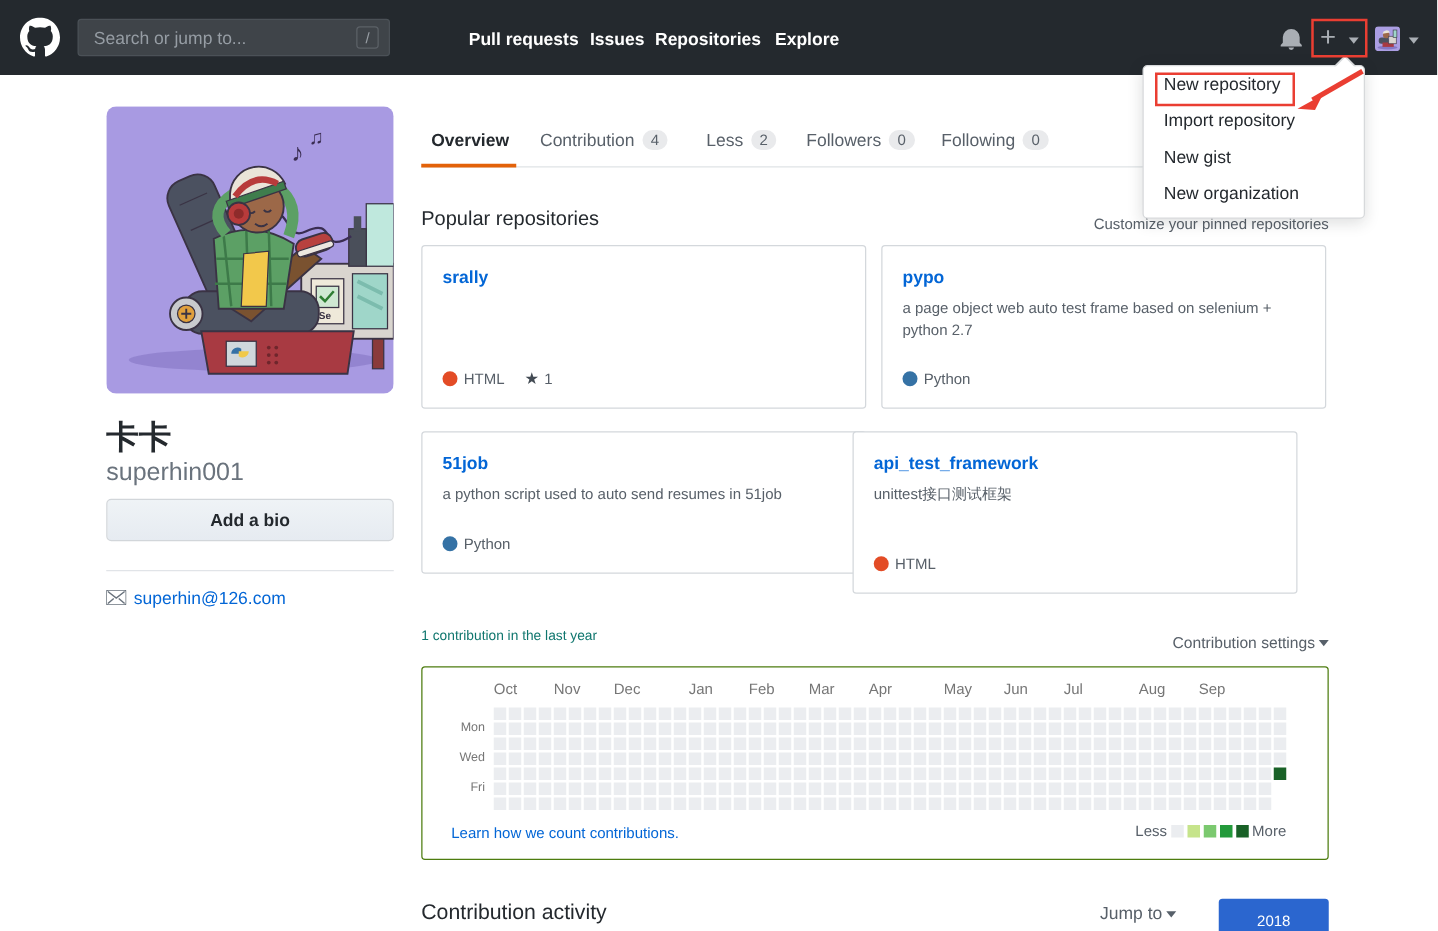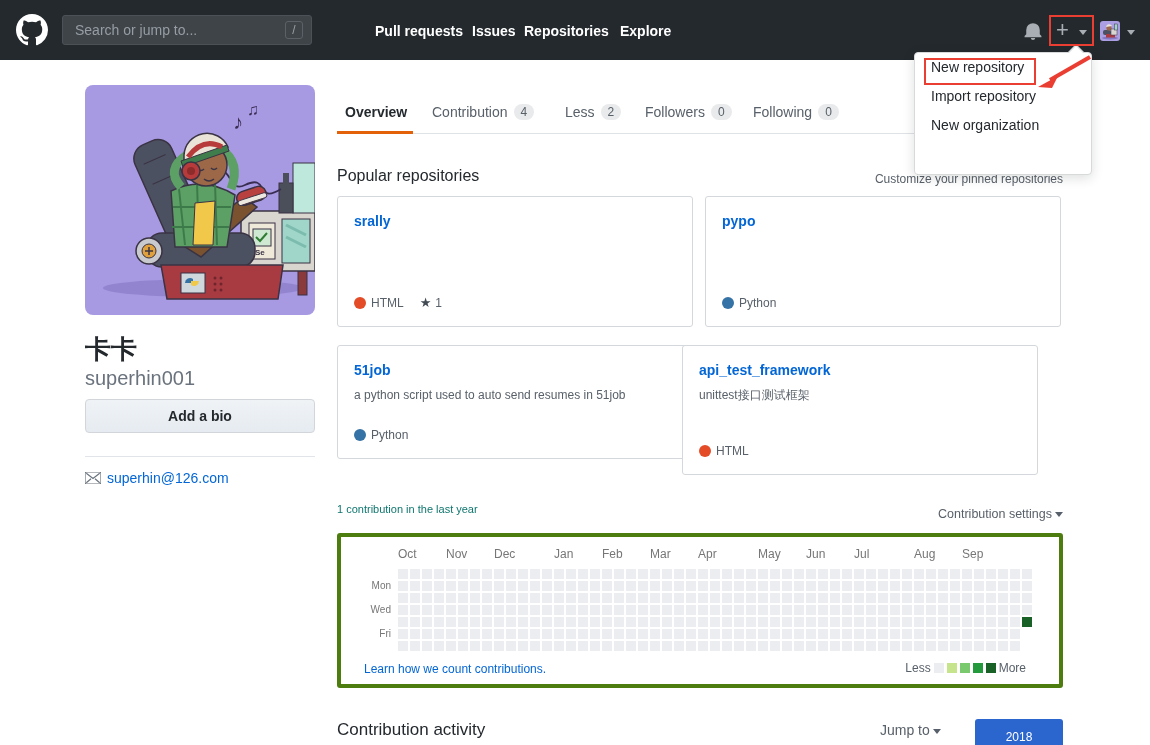--- a/index.html
+++ b/index.html
@@ -85,21 +85,21 @@
   .star-group { margin-left:16px; display:flex; align-items:center; gap:4px; cursor:pointer; }
   .star-glyph { font-size:13px; color:#424a53; }
 
   
   .contrib-heading { position:absolute; left:337px; top:503px; font-size:11px; color:#0f766e; }
   .contrib-settings { position:absolute; left:337px; top:507px; width:726px; text-align:right;
     font-size:12.5px; color:#586069; cursor:pointer; }
   .caret-dark { display:inline-block; width:0; height:0; border-left:4px solid transparent;
     border-right:4px solid transparent; border-top:5px solid #57606a; margin-left:3px; vertical-align:middle; }
   .contrib-box { position:absolute; left:337px; top:533px; width:726px; height:155px;
-    border:4px solid #4d7c0f; border-radius:3px; background:#fff; }
+    border:1px solid #4d7c0f; border-radius:3px; background:#fff; }
   .month-label { position:absolute; top:10px; font-size:12px; color:#767676; }
   .day-label { position:absolute; left:0; width:50px; text-align:right; font-size:10px; color:#767676; }
   .cg-cell { position:absolute; width:10px; height:10px; background:#ebedf0; }
   .learn-link { position:absolute; left:23px; top:125px; font-size:12px; color:#0366d6; cursor:pointer; }
   .cg-legend { position:absolute; right:33px; top:124px; display:flex; align-items:center; gap:3px;
     font-size:12px; color:#586069; }
   .cg-legend .sq { width:10px; height:10px; }
 
   
   .activity-title { position:absolute; left:337px; top:720px; font-size:17px; color:#24292e; }
@@ -145,20 +145,21 @@
     <span class="caret caret-ava"></span>
   </div>
 
   <div class="annot-rect-nav red-annot" style="border-color: rgb(234, 62, 50);"></div>
 
   <div class="dropdown">
     <span class="dd-caret-outer"></span>
     <span class="dd-caret-inner"></span>
     <div class="dd-item">New repository</div>
     <div class="dd-item">Import repository</div>
+    <div class="dd-item">New gist</div>
     <div class="dd-item">New organization</div>
     <div class="annot-rect-item red-annot" style="border-color: rgb(234, 62, 50);"></div>
   </div>
 
   <svg class="annot-arrow" viewBox="0 0 72 46">
     <line x1="62" y1="7" x2="22" y2="30" stroke="#ea3e32" stroke-width="4"></line>
     <polygon points="10,37 30,26 24,38" fill="#ea3e32"></polygon>
   </svg>
 
   <div class="big-avatar">
@@ -274,20 +275,21 @@
       <span>HTML</span>
       <span class="star-group">
         <span class="star-glyph">★</span>
         <span>1</span>
       </span>
     </div>
   </div>
 
   <div class="repo-card" style="left:705px; top:196px; height:131px">
     <div class="repo-name">pypo</div>
+    <div class="repo-desc">a page object web auto test frame based on selenium + python 2.7</div>
     <div class="repo-meta">
       <span class="lang-dot" style="background: rgb(53, 114, 165);"></span>
       <span>Python</span>
     </div>
   </div>
 
   <div class="repo-card" style="left:337px; top:345px; height:114px">
     <div class="repo-name">51job</div>
     <div class="repo-desc">a python script used to auto send resumes in 51job</div>
     <div class="repo-meta">

